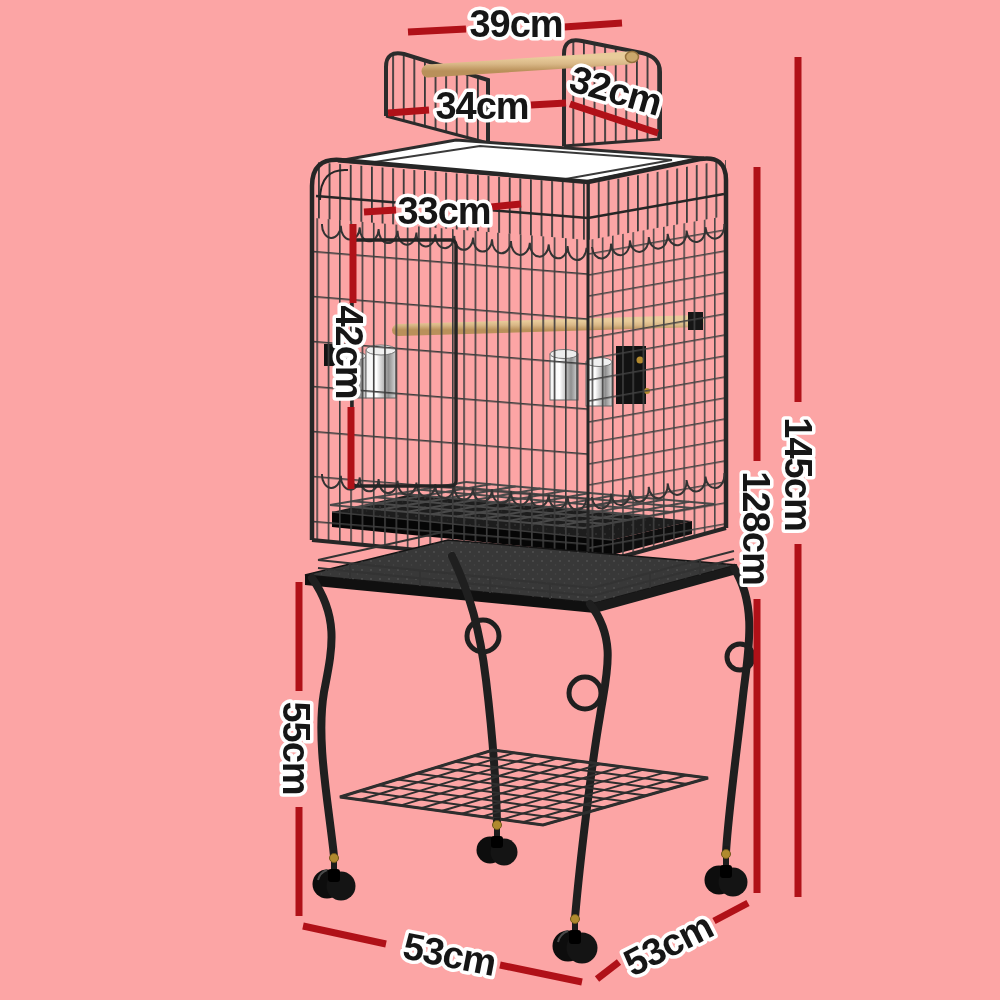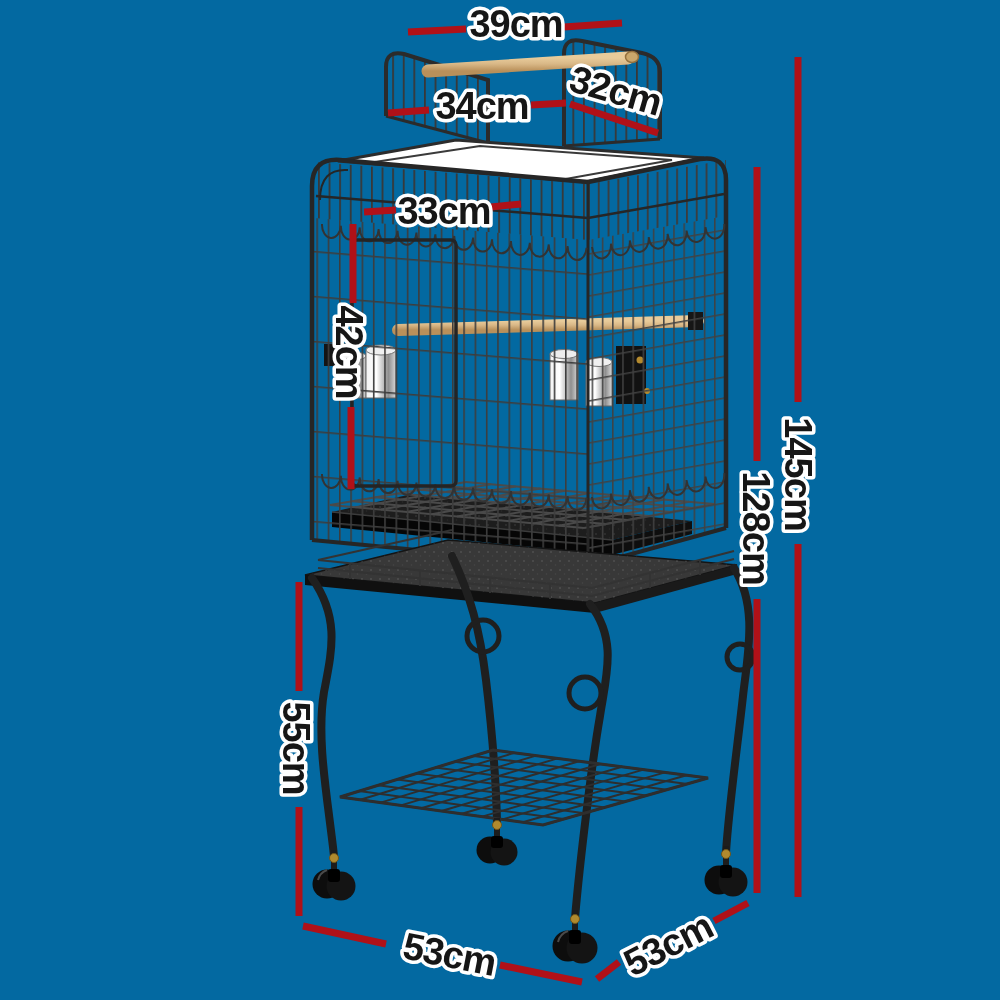--- a/index.html
+++ b/index.html
@@ -1,16 +1,16 @@
 <!DOCTYPE html>
 <html><head>
 <meta charset="utf-8">
 <style>
   html,body{margin:0;padding:0;background:#fff;}
-  #stage{position:relative;width:1000px;height:1000px;background:#0369a1;overflow:hidden;
+  #stage{position:relative;width:1000px;height:1000px;background:#fca5a5;overflow:hidden;
          font-family:"Liberation Sans","DejaVu Sans",sans-serif;}
   svg{position:absolute;left:0;top:0;}
   text.dim{font-size:38px;font-weight:600;letter-spacing:-1px;fill:#161616;
            stroke:#ffffff;stroke-width:7px;paint-order:stroke;stroke-linejoin:round;
            font-family:"Liberation Sans","DejaVu Sans",sans-serif;}
 </style>
 </head>
 <body>
 
 <div id="stage">

